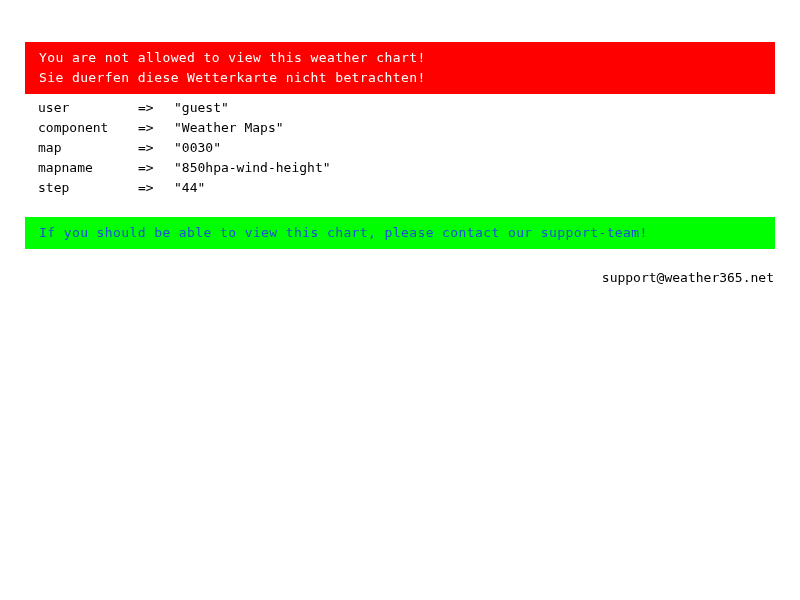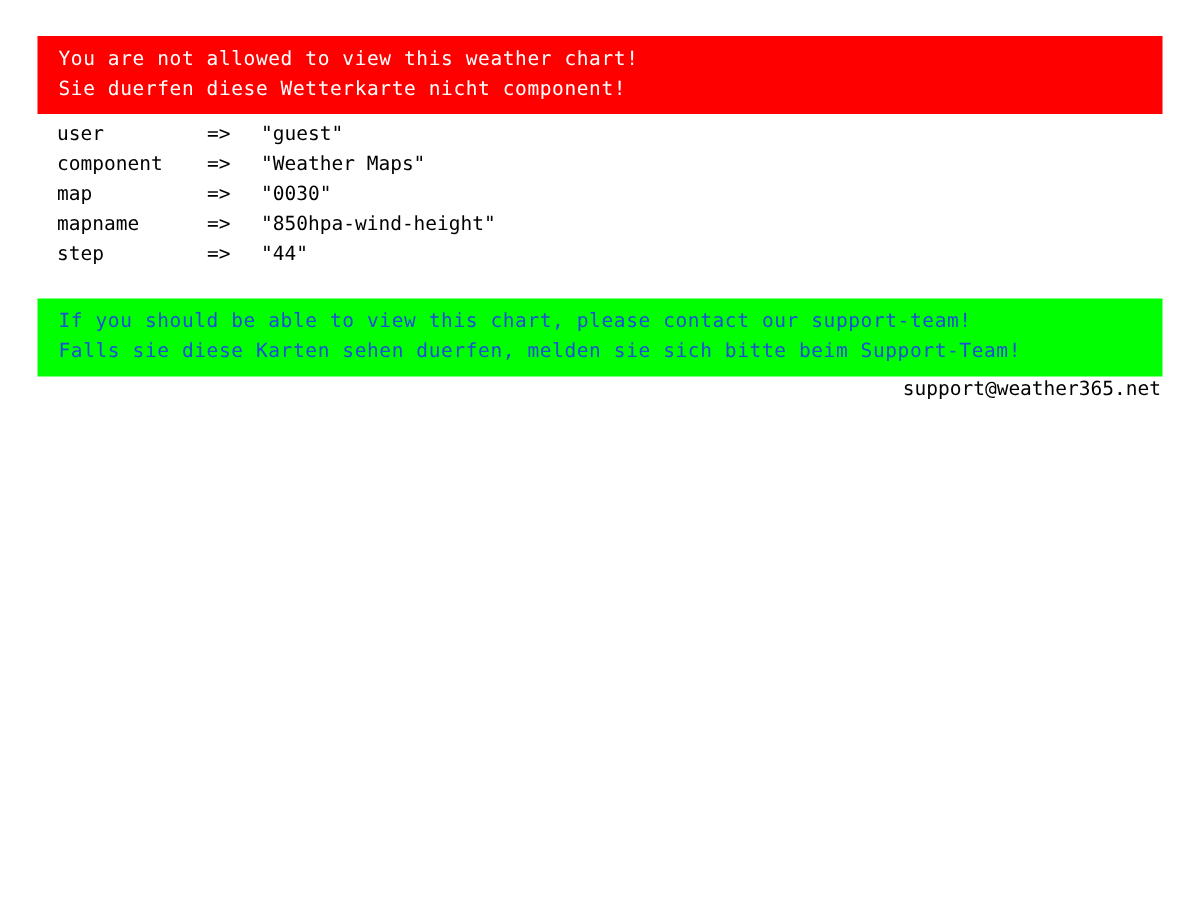--- a/index.html
+++ b/index.html
@@ -12,20 +12,21 @@
   }
   body {
     font-family: "DejaVu Sans Mono", monospace;
     font-size: 13px;
     color: #000000;
   }
   .page {
     position: relative;
     width: 800px;
     height: 448px;
+    margin-top: 18px;
   }
   .banner {
     position: absolute;
     left: 25px;
     width: 750px;
     box-sizing: border-box;
     padding: 6px 14px;
   }
   .banner-error {
     top: 24px;
@@ -77,21 +78,21 @@
     white-space: pre;
   }
 </style>
 </head>
 <body>
 
 <div class="page">
 
   <div class="banner banner-error">
     <div class="banner-line">You are not allowed to view this weather chart!</div>
-    <div class="banner-line">Sie duerfen diese Wetterkarte nicht component!</div>
+    <div class="banner-line">Sie duerfen diese Wetterkarte nicht betrachten!</div>
   </div>
 
   <div class="params">
     <div class="param-row">
       <span class="param-key">user</span>
       <span class="param-arrow">=&gt;</span>
       <span class="param-val">"guest"</span>
     </div>
     <div class="param-row">
       <span class="param-key">component</span>
@@ -110,20 +111,19 @@
     </div>
     <div class="param-row">
       <span class="param-key">step</span>
       <span class="param-arrow">=&gt;</span>
       <span class="param-val">"44"</span>
     </div>
   </div>
 
   <div class="banner banner-info">
     <div class="banner-line">If you should be able to view this chart, please contact our support-team!</div>
-    <div class="banner-line">Falls sie diese Karten sehen duerfen, melden sie sich bitte beim Support-Team!</div>
   </div>
 
   <div class="footer">
     <span>support@weather365.net</span>
   </div>
 
 </div>
 
 </body></html>

